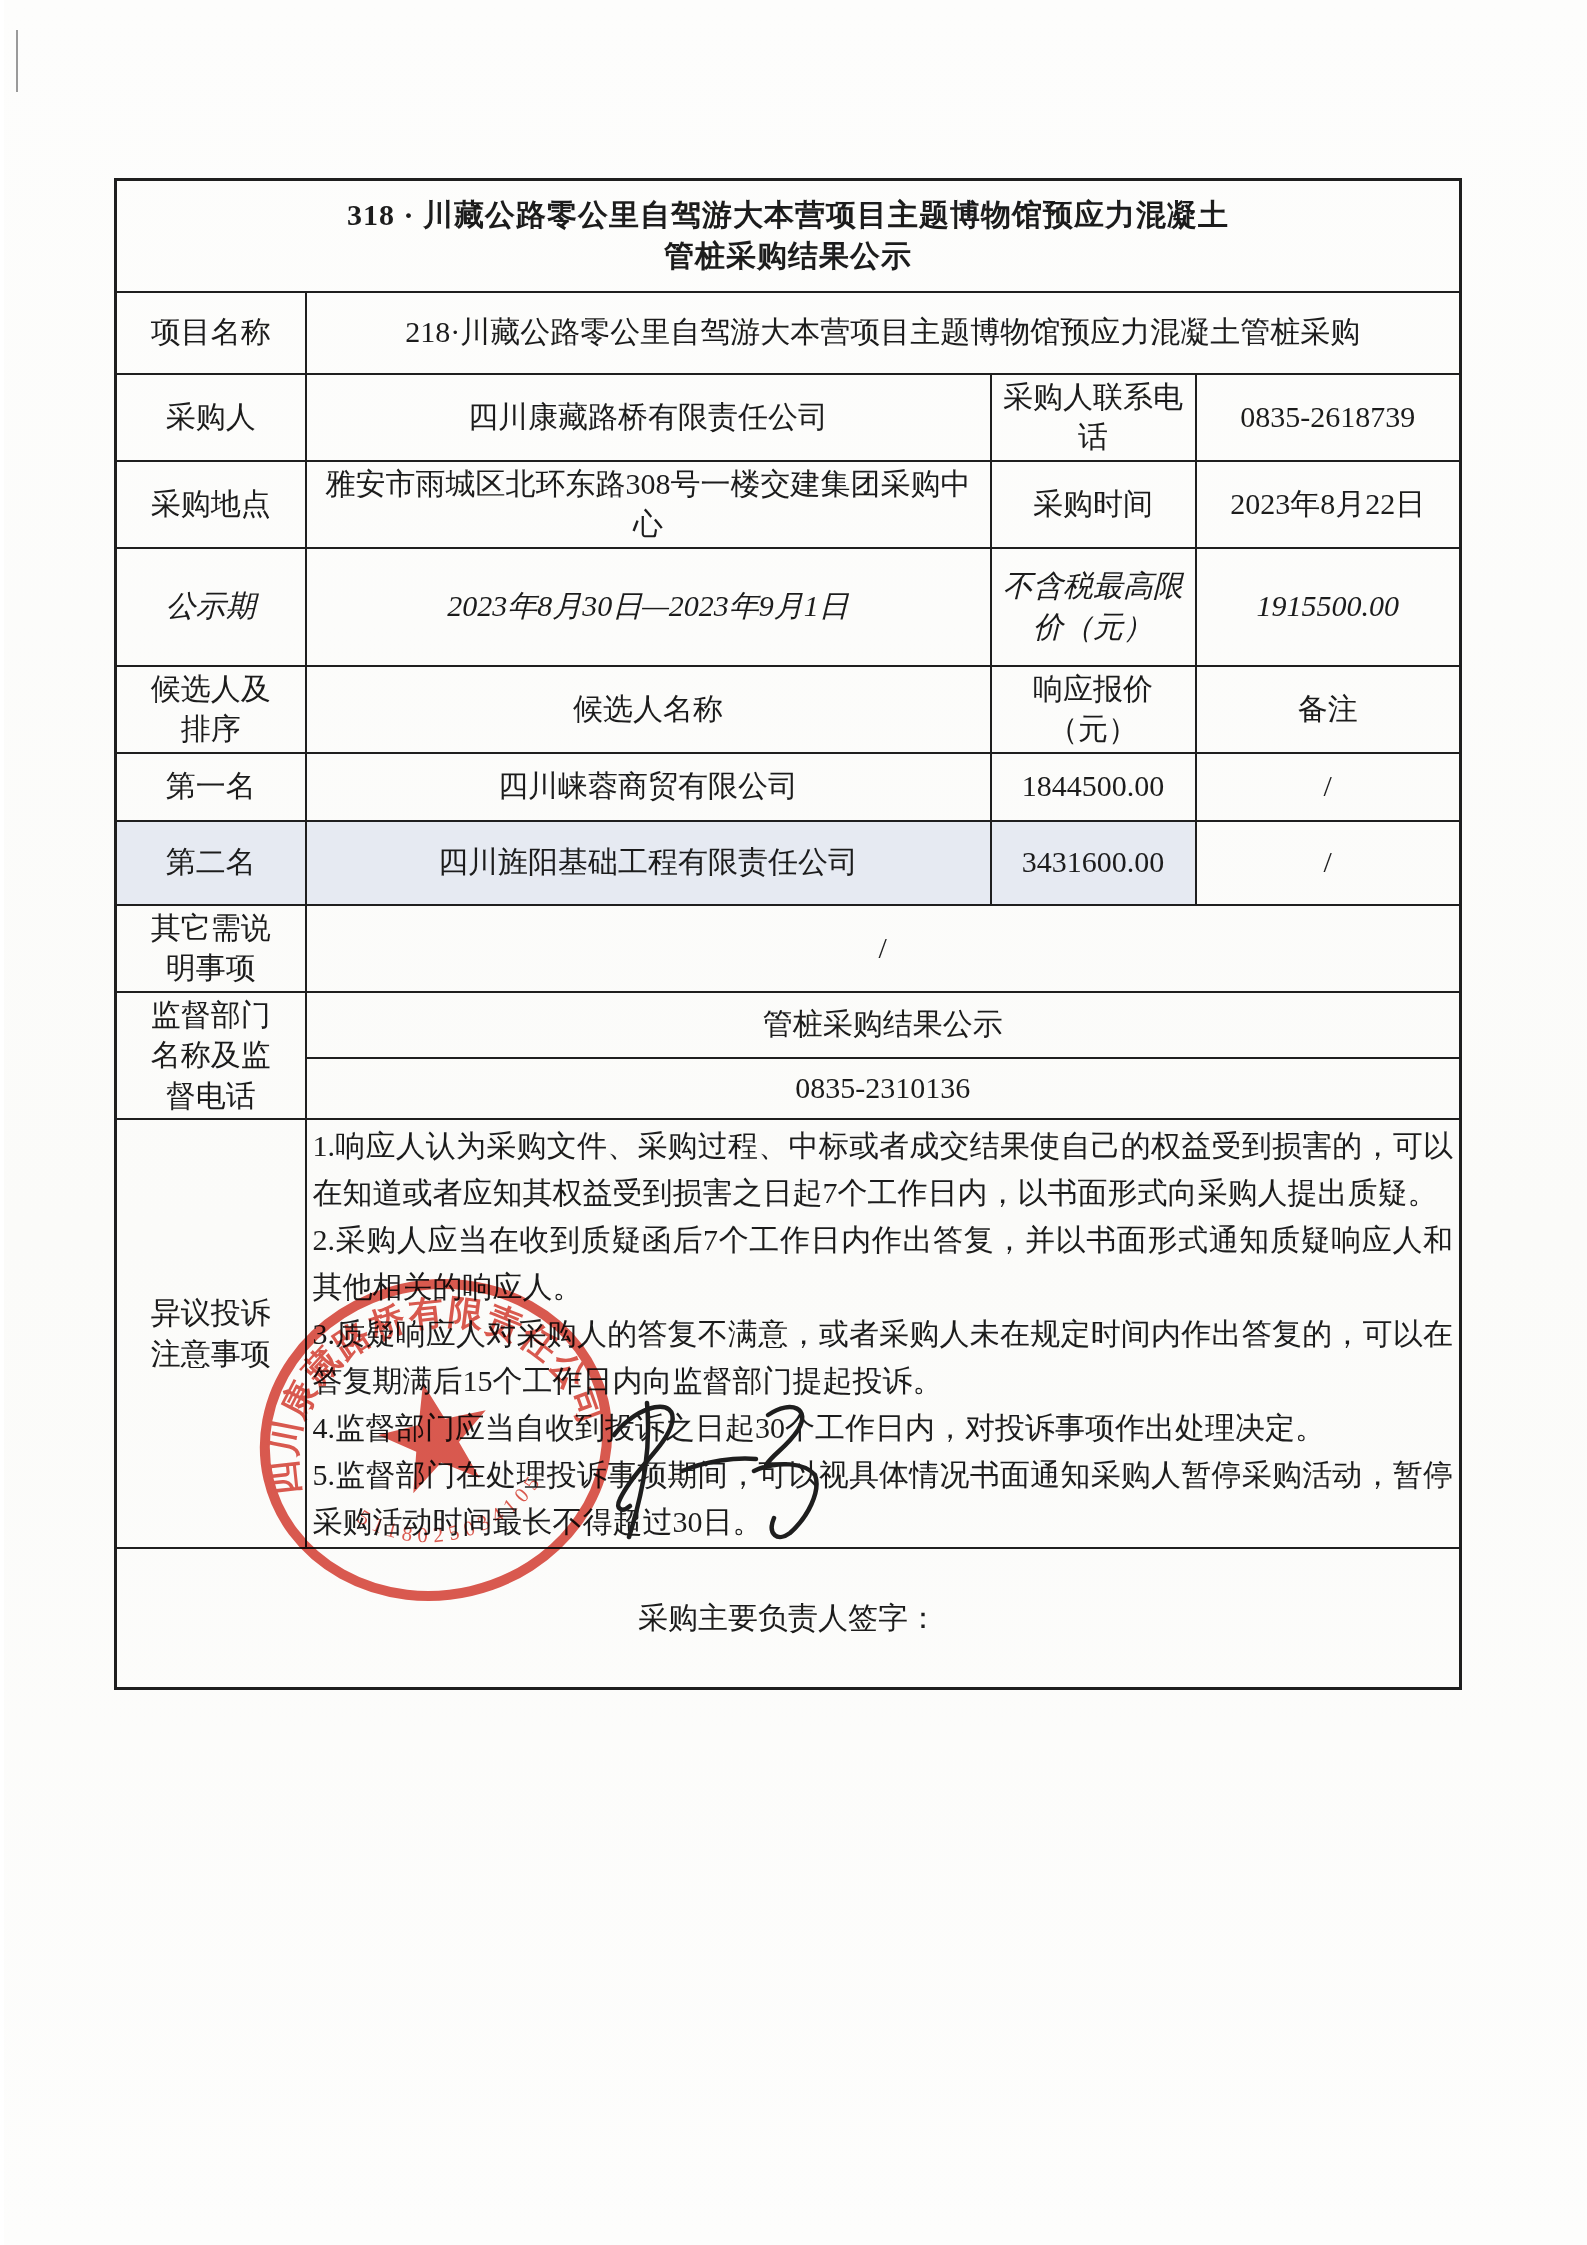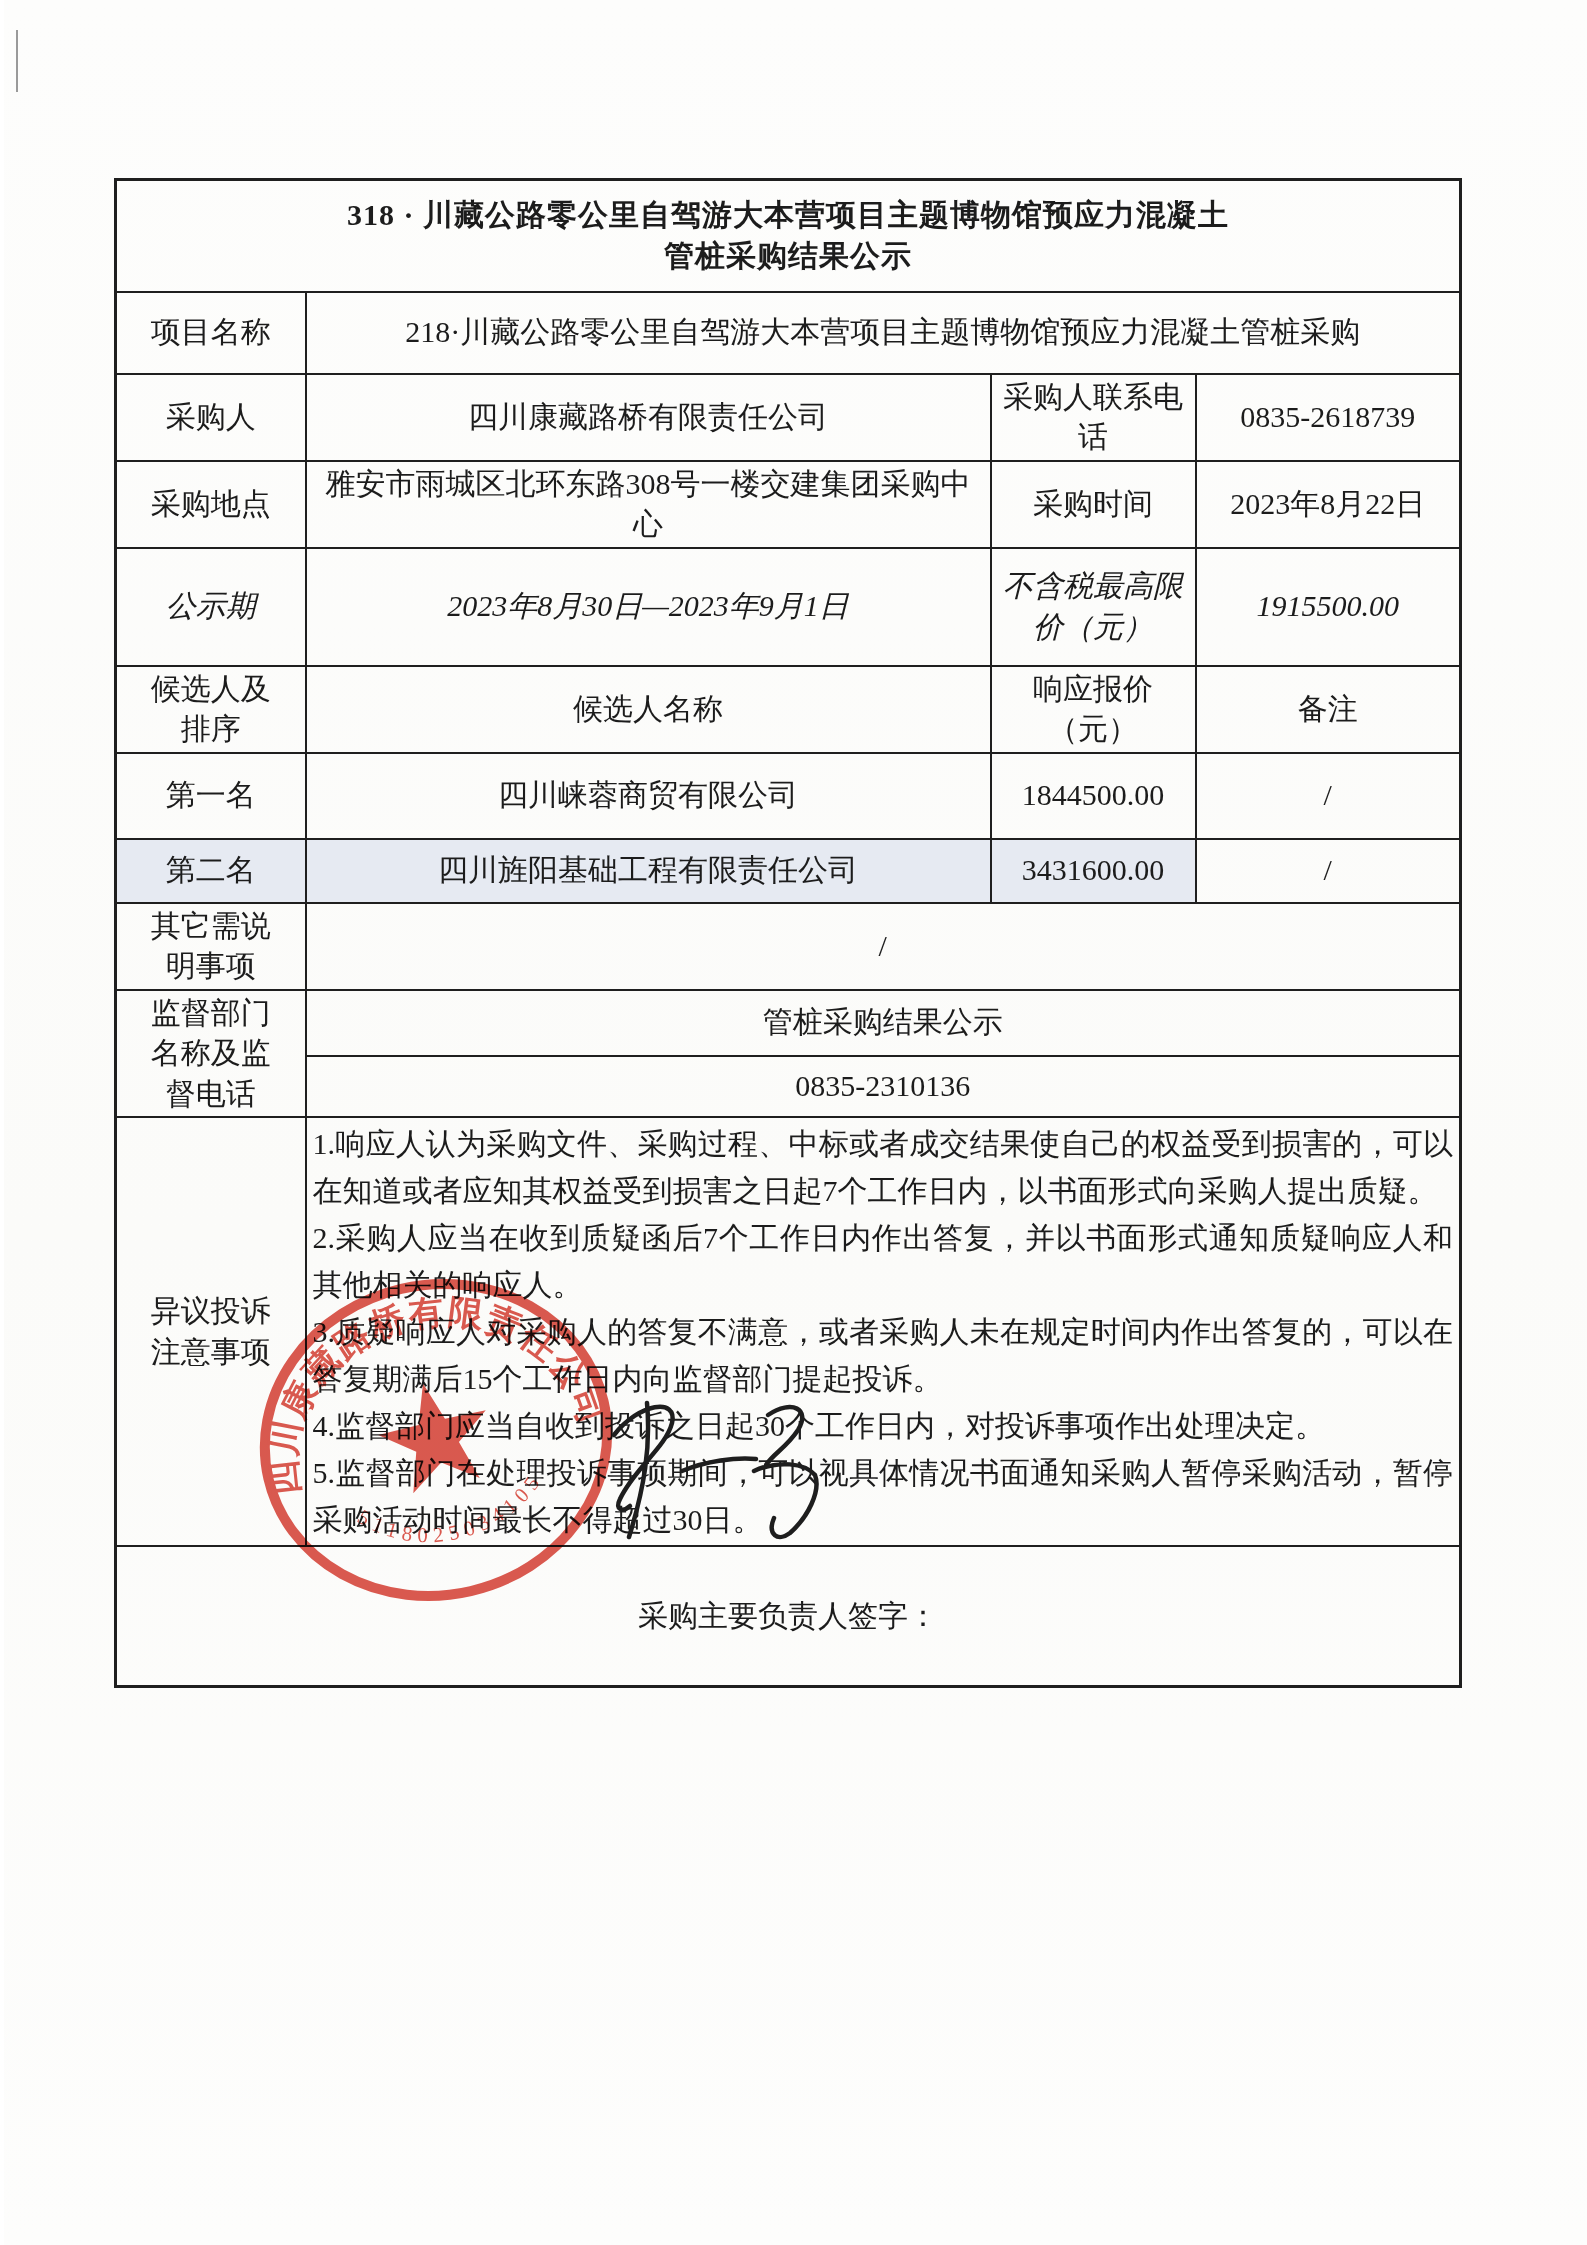--- a/index.html
+++ b/index.html
@@ -43,22 +43,22 @@
     white-space:pre-line;
     padding:4px 10px;
   }
   .lbl{white-space:pre-line;}
   .h-title{height:112px;}
   .h-project{height:82px;}
   .h-purchaser{height:78px;}
   .h-location{height:78px;}
   .h-publicity{height:118px;font-style:italic;}
   .h-cand{height:74px;}
-  .h-first{height:86px;}
-  .h-second{height:64px;}
+  .h-first{height:68px;}
+  .h-second{height:84px;}
   .h-other{height:76px;}
   .h-sup1{height:56px;}
   .h-sup2{height:52px;}
   .h-objection{height:386px;}
   .h-sign{height:140px;}
   .hl td.hl-cell{background:#e6eaf2;}
   .objection-content{
     text-align:justify;
     vertical-align:top;
     padding:6px 12px 4px 12px;

